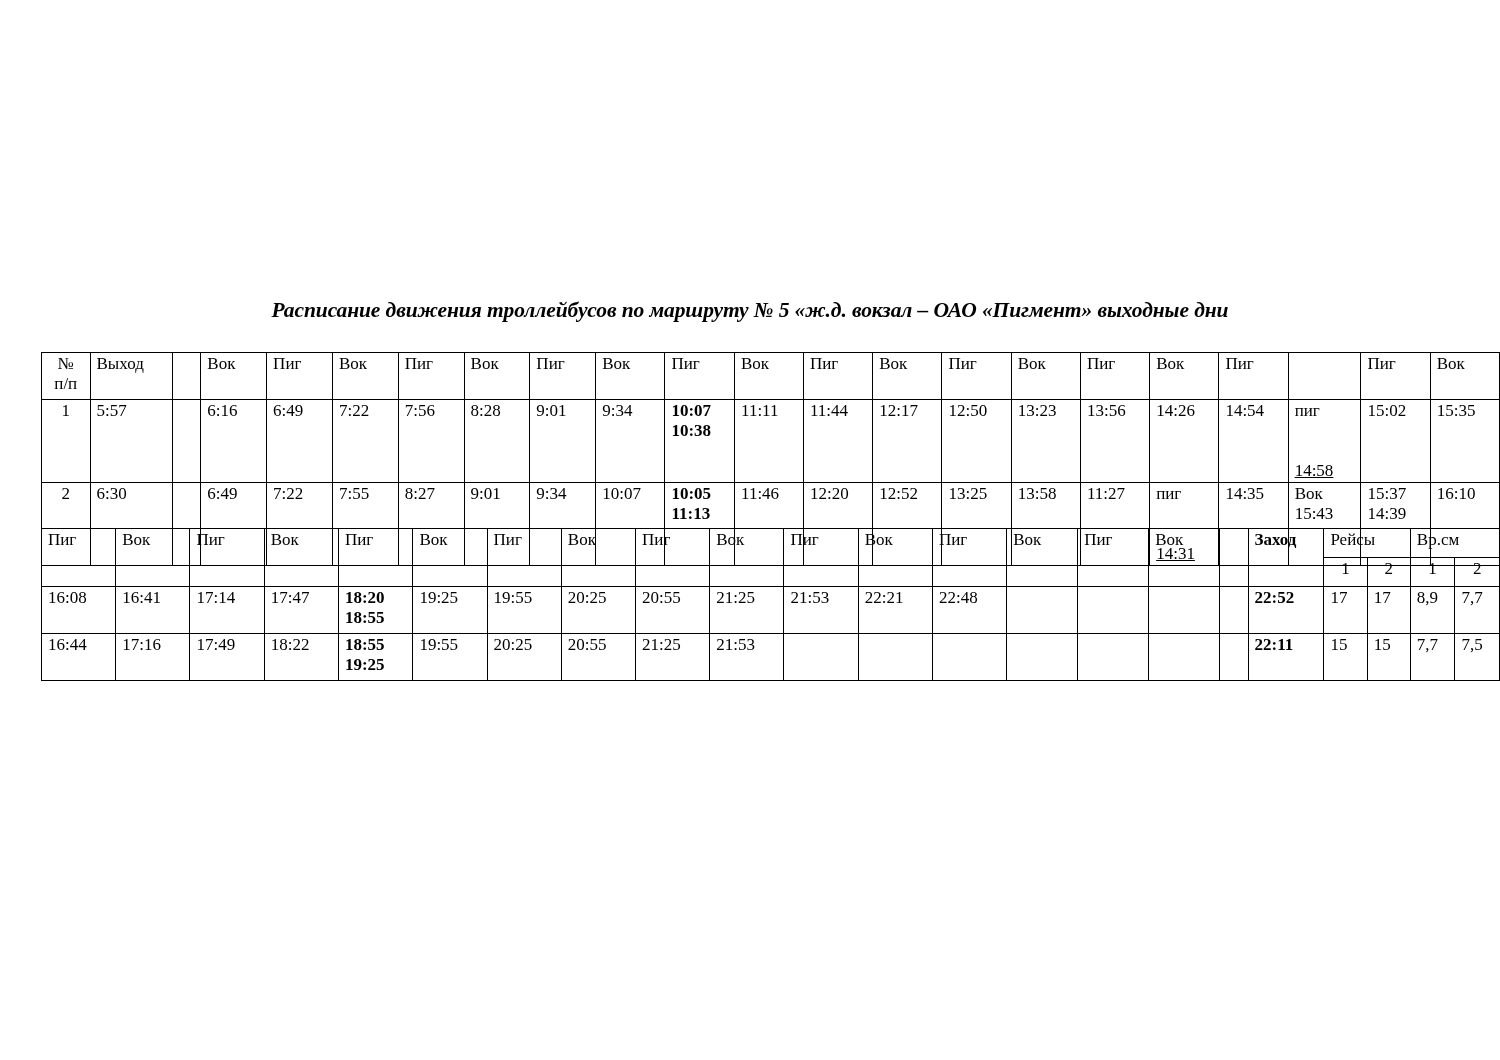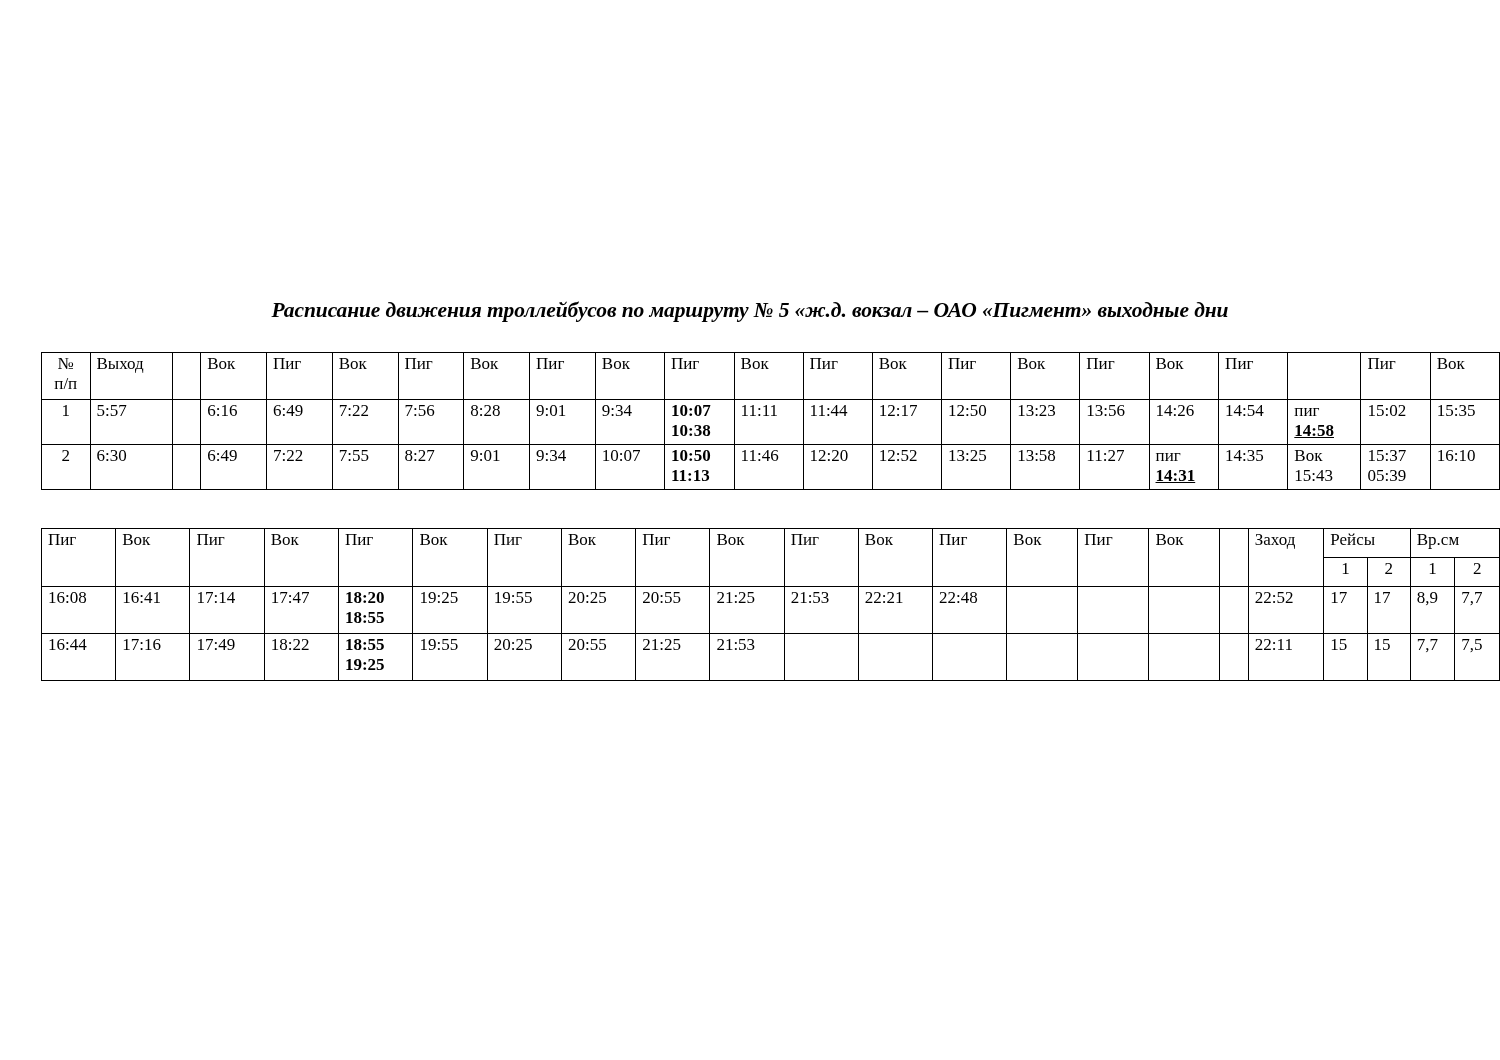--- a/index.html
+++ b/index.html
@@ -76,27 +76,27 @@
     top: 528px;
   }
   #table2 th {
     height: 52px;
   }
   #table2 td {
     height: 44px;
   }
   #table2 .c-t        { width: 71px; }
   #table2 .c-narrow   { width: 22px; }
-  #table2 .c-zahod    { width: 72px; }
+  #table2 .c-zahod    { width: 72px; font-weight: bold; }
   #table2 .c-sub      { width: 36px; text-align: left; }
   #table2 th.grp      { text-align: left; height: 26px; }
   #table2 th.sub      { text-align: center; height: 26px; }
 
   .b { font-weight: bold; }
-  .u { font-weight: bold; text-decoration: underline; }
+  .u { font-weight: normal; text-decoration: underline; margin-top: 40px; }
   .l2 { display: block; }
 </style>
 </head>
 <body>
 
 <div class="page">
 
   <div class="doc-title">Расписание движения троллейбусов по маршруту № 5 «ж.д. вокзал – ОАО «Пигмент»  выходные дни</div>
 
   <table class="sched" id="table1">
@@ -213,21 +213,21 @@
           <td class="c-t">
             <span class="l2">9:01</span>
           </td>
           <td class="c-t">
             <span class="l2">9:34</span>
           </td>
           <td class="c-t">
             <span class="l2">10:07</span>
           </td>
           <td class="c-t">
-            <span class="l2 b">10:50</span>
+            <span class="l2 b">10:05</span>
             <span class="l2 b">11:13</span>
           </td>
           <td class="c-t">
             <span class="l2">11:46</span>
           </td>
           <td class="c-t">
             <span class="l2">12:20</span>
           </td>
           <td class="c-t">
             <span class="l2">12:52</span>
@@ -247,21 +247,21 @@
           </td>
           <td class="c-t">
             <span class="l2">14:35</span>
           </td>
           <td class="c-blank">
             <span class="l2">Вок</span>
             <span class="l2">15:43</span>
           </td>
           <td class="c-t">
             <span class="l2">15:37</span>
-            <span class="l2">05:39</span>
+            <span class="l2">14:39</span>
           </td>
           <td class="c-t">
             <span class="l2">16:10</span>
           </td>
         </tr>
       </tbody>
   </table>
 
   <table class="sched" id="table2">
     <thead>

